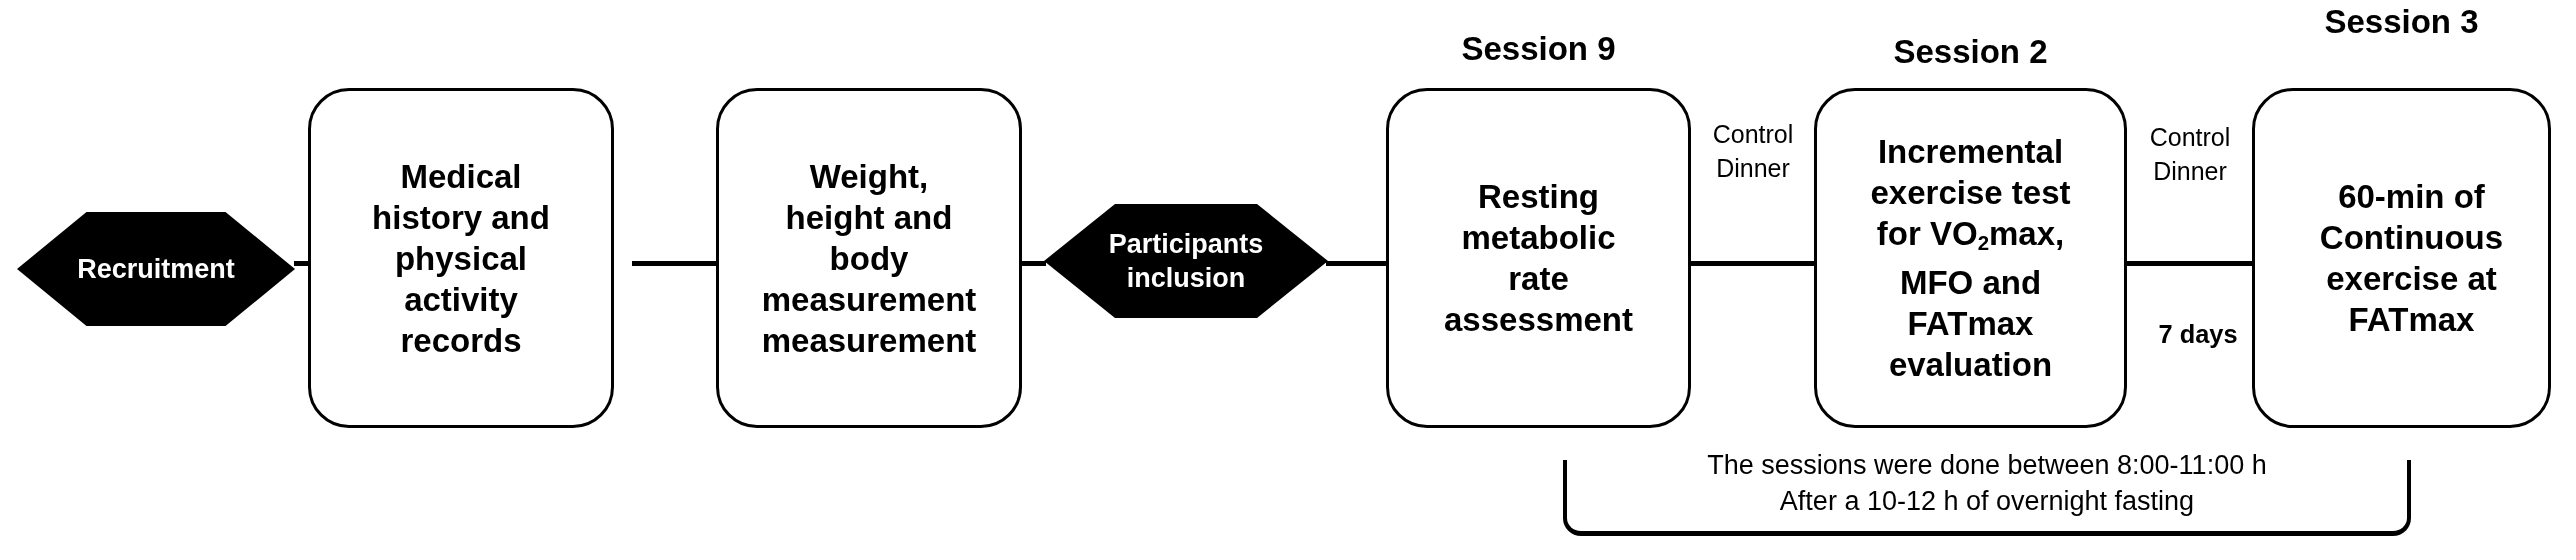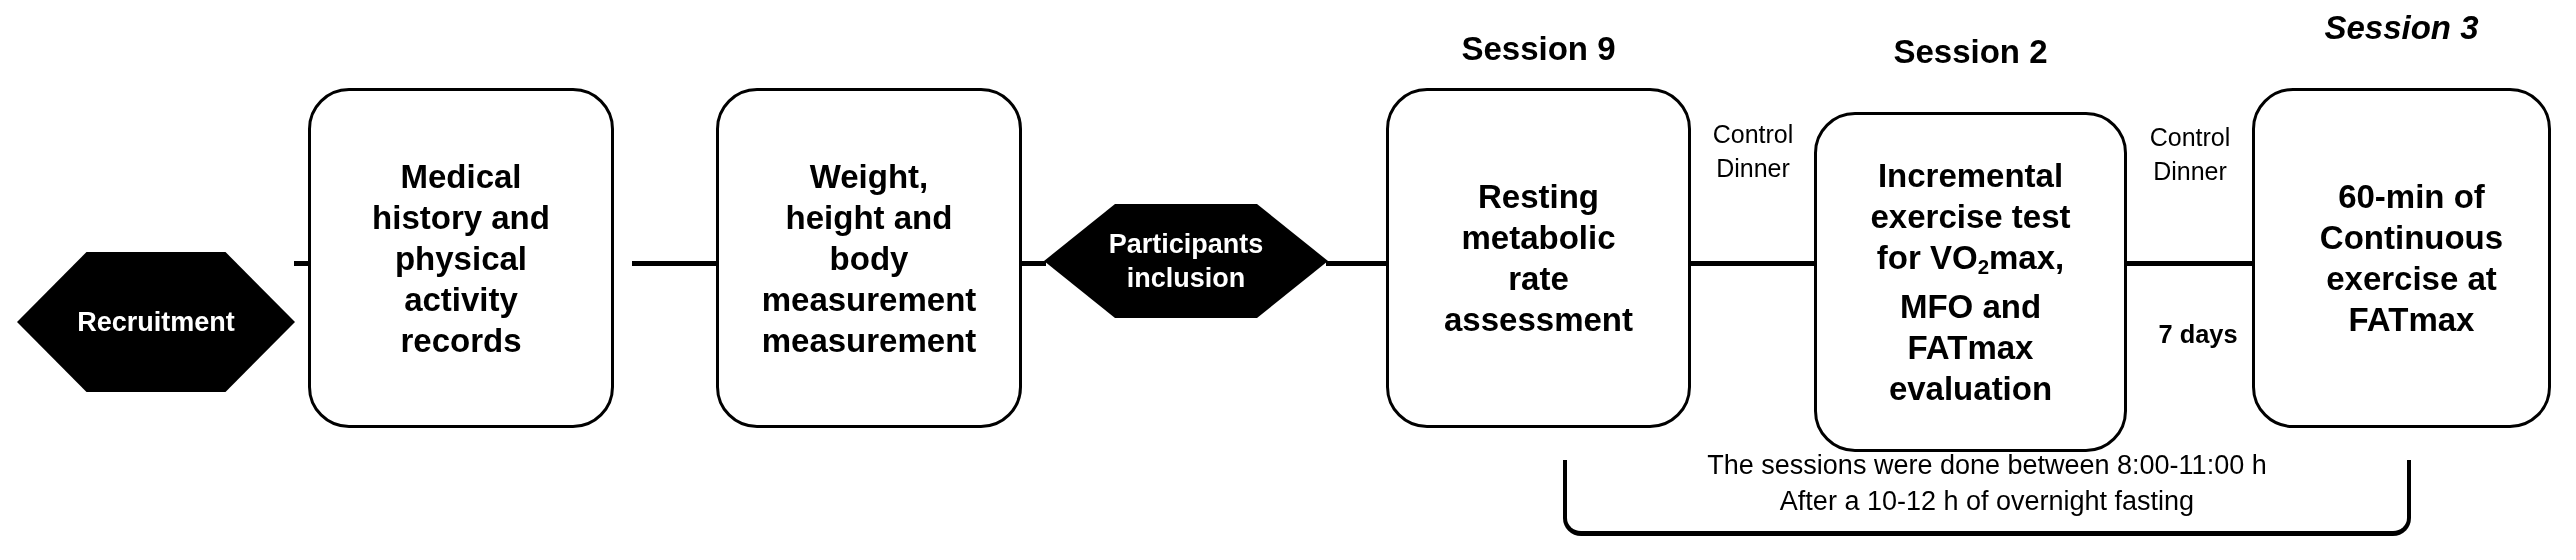--- a/index.html
+++ b/index.html
@@ -82,21 +82,21 @@
 
 <div id="figure">
 
   <div class="edge" style="left:294px;width:36px;"></div>
   <div class="edge" style="left:632px;width:86px;"></div>
   <div class="edge" style="left:1020px;width:26px;"></div>
   <div class="edge" style="left:1326px;width:63px;"></div>
   <div class="edge" style="left:1689px;width:128px;"></div>
   <div class="edge" style="left:2125px;width:129px;"></div>
 
-  <div class="hex" style="left:17px;top:212px;width:278px;height:140px;margin-top:40px;">
+  <div class="hex" style="left:17px;top:212px;width:278px;height:114px;">
     <div class="tline">Recruitment</div>
   </div>
 
   <div class="box" style="left:308px;width:306px;">
       <div class="tline">Medical</div>
       <div class="tline">history and</div>
       <div class="tline">physical</div>
       <div class="tline">activity</div>
       <div class="tline">records</div>
     </div>
@@ -109,29 +109,29 @@
       <div class="tline">measurement</div>
     </div>
 
   <div class="hex" style="left:1044px;top:204px;width:284px;height:114px;">
       <div class="tline">Participants</div>
       <div class="tline">inclusion</div>
     </div>
 
   <div class="session-title" style="left:1389px;top:30px;">Session 9</div>
   <div class="session-title" style="left:1821px;top:33px;">Session 2</div>
-  <div class="session-title" style="left:2252px;top:9px;font-style:italic;">Session 3</div>
+  <div class="session-title" style="left:2252px;top:3px;">Session 3</div>
 
   <div class="box" style="left:1386px;width:305px;">
       <div class="tline">Resting</div>
       <div class="tline">metabolic</div>
       <div class="tline">rate</div>
       <div class="tline">assessment</div>
     </div>
-  <div class="box" style="left:1814px;width:313px;margin-top:24px;">
+  <div class="box" style="left:1814px;width:313px;">
       <div class="tline">Incremental</div>
       <div class="tline">exercise test</div>
       <div class="tline">for VO<span class="sub">2</span>max,</div>
       <div class="tline">MFO and</div>
       <div class="tline">FATmax</div>
       <div class="tline">evaluation</div>
     </div>
   <div class="box" style="left:2252px;width:299px;padding-left:20px;">
       <div class="tline">60-min of</div>
       <div class="tline">Continuous</div>

